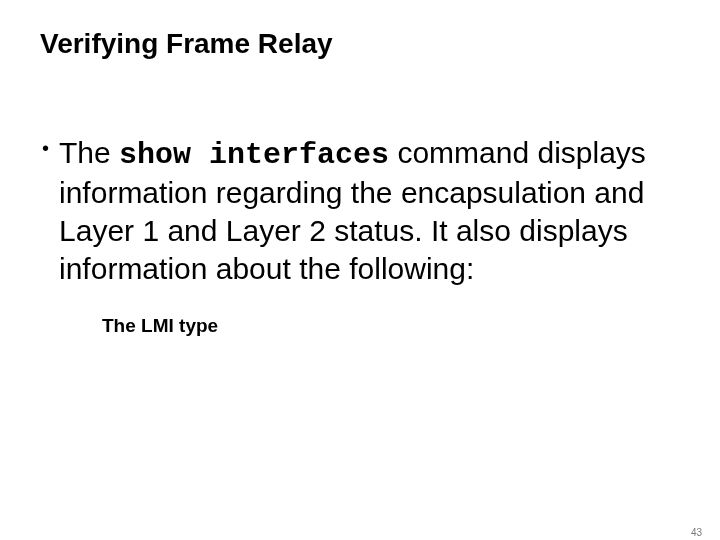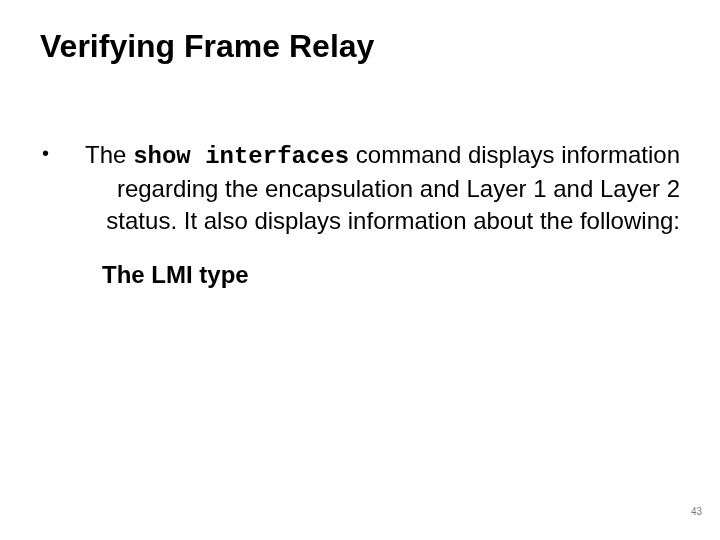--- a/index.html
+++ b/index.html
@@ -1,25 +1,25 @@
 <!DOCTYPE html>
 <html><head>
 <meta charset="utf-8">
 <style>
   * { margin: 0; padding: 0; box-sizing: border-box; }
   html, body { width: 720px; height: 540px; background: #fff; font-family: Arial, Helvetica, sans-serif; color: #000; }
   .slide { width: 720px; height: 540px; position: relative; padding: 28px 40px 0 40px; }
-  .title { font-size: 32px; font-weight: bold; margin-bottom: 74px; }
+  .title { font-size: 28px; font-weight: bold; margin-bottom: 74px; }
   .bullet-row { display: flex; align-items: flex-start; }
   .bullet-dot { font-size: 20px; line-height: 28px; margin-right: 10px; margin-left: 2px; }
-  .bullet-text { font-size: 24px; line-height: 32px; font-weight: normal; text-align: right; }
+  .bullet-text { font-size: 30px; line-height: 38px; font-weight: normal; }
   .bullet-text .cmd { font-family: "Courier New", Courier, monospace; font-weight: bold; }
   .sub-list { margin-top: 26px; margin-left: 62px; }
-  .sub-item { font-size: 24px; font-weight: bold; line-height: 24px; margin-bottom: 18px; max-width: 560px; }
-  .pagenum { position: absolute; right: 18px; bottom: 23px; font-size: 10px; color: #7a7a7a; }
+  .sub-item { font-size: 19px; font-weight: bold; line-height: 24px; margin-bottom: 18px; max-width: 560px; }
+  .pagenum { position: absolute; right: 18px; bottom: 2px; font-size: 10px; color: #7a7a7a; }
 </style>
 </head>
 <body>
 
 <div class="slide">
 
   <div class="title">Verifying Frame Relay</div>
 
   <div class="bullet-row">
     <div class="bullet-dot">•</div>

